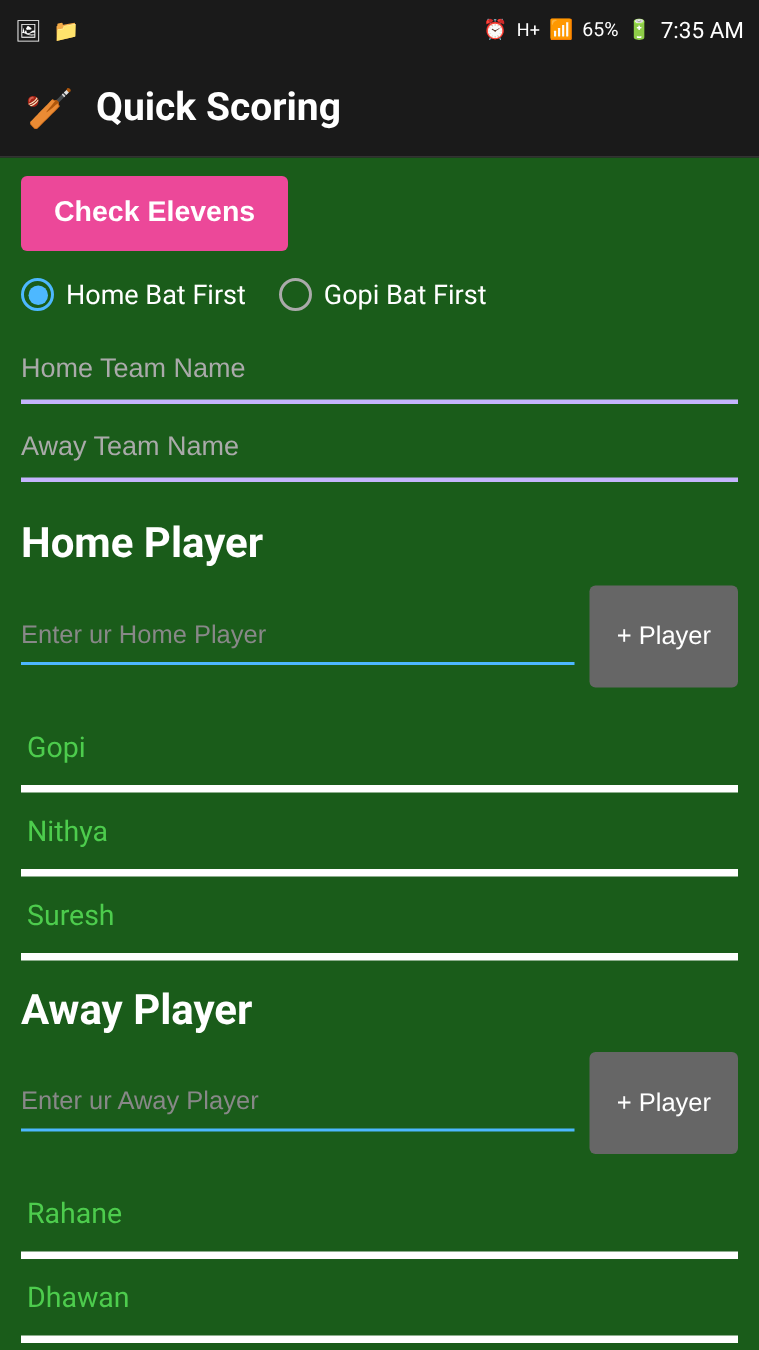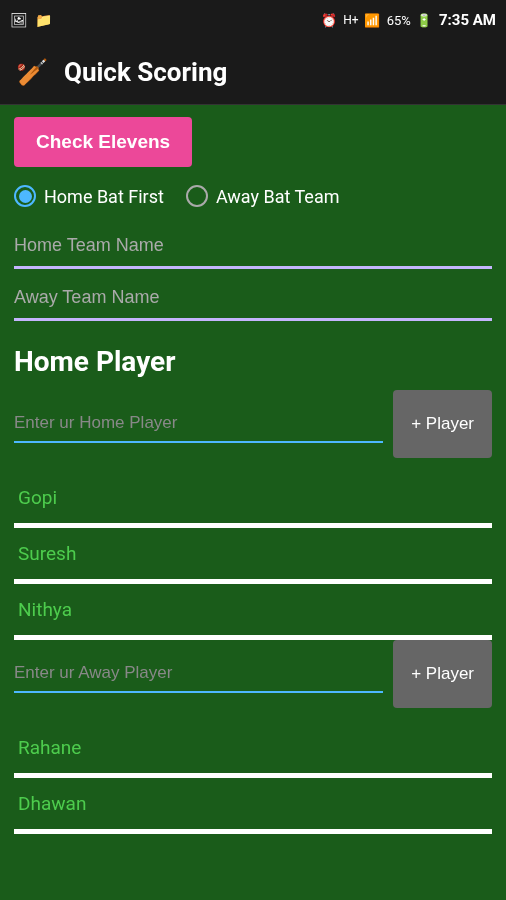--- a/index.html
+++ b/index.html
@@ -32,21 +32,21 @@
     }
     .status-bar .icons-right {
       display: flex;
       align-items: center;
       gap: 6px;
       font-size: 13px;
       color: white;
     }
     .time-text {
       font-size: 15px;
-      font-weight: bold;
+      font-weight: normal;
       color: white;
     }
 
     
     .title-bar {
       width: 100%;
       height: 65px;
       background: #1a1a1a;
       display: flex;
       align-items: center;
@@ -228,43 +228,44 @@
   
   <div class="radio-group">
     <div class="radio-option">
       <div class="radio-circle selected">
         <div class="radio-inner"></div>
       </div>
       <span class="radio-label">Home Bat First</span>
     </div>
     <div class="radio-option">
       <div class="radio-circle"></div>
-      <span class="radio-label">Away Bat Team</span>
+      <span class="radio-label">Gopi Bat First</span>
     </div>
   </div>
 
   
   <input class="team-input" type="text" placeholder="Home Team Name" style="">
 
   
   <input class="team-input" type="text" placeholder="Away Team Name" style="">
 
   
   <div class="section-header">Home Player</div>
 
   <div class="player-input-row">
     <input class="player-input" type="text" placeholder="Enter ur Home Player" style="">
     <button class="add-player-btn">+ Player</button>
   </div>
 
   <div class="player-item">Gopi</div>
+  <div class="player-item">Nithya</div>
   <div class="player-item">Suresh</div>
-  <div class="player-item">Nithya</div>
-
-  
+
+  
+  <div class="section-header">Away Player</div>
 
   <div class="player-input-row">
     <input class="player-input away-active" type="text" placeholder="Enter ur Away Player" style="">
     <button class="add-player-btn">+ Player</button>
   </div>
 
   <div class="player-item">Rahane</div>
   <div class="player-item">Dhawan</div>
 
 </div>

